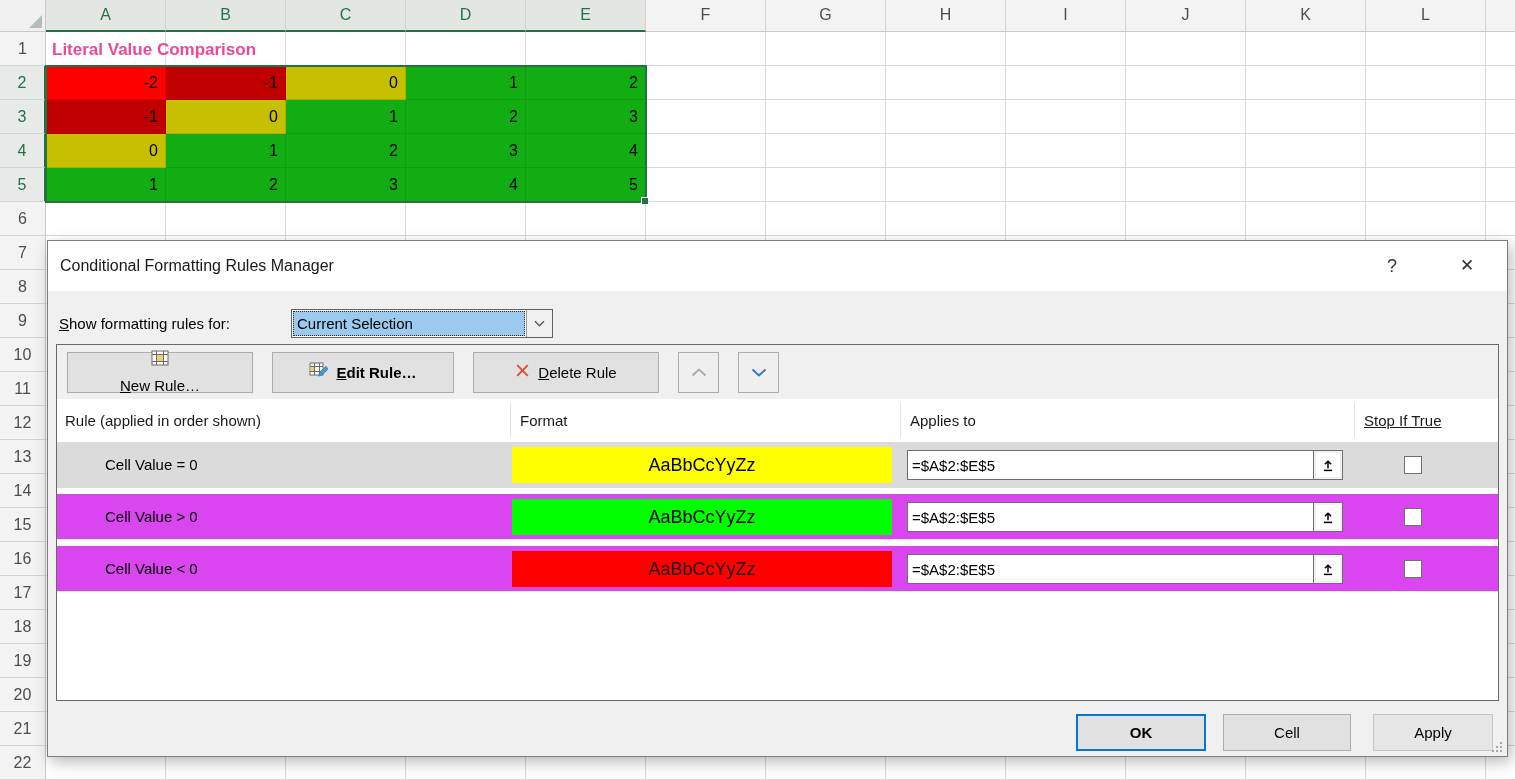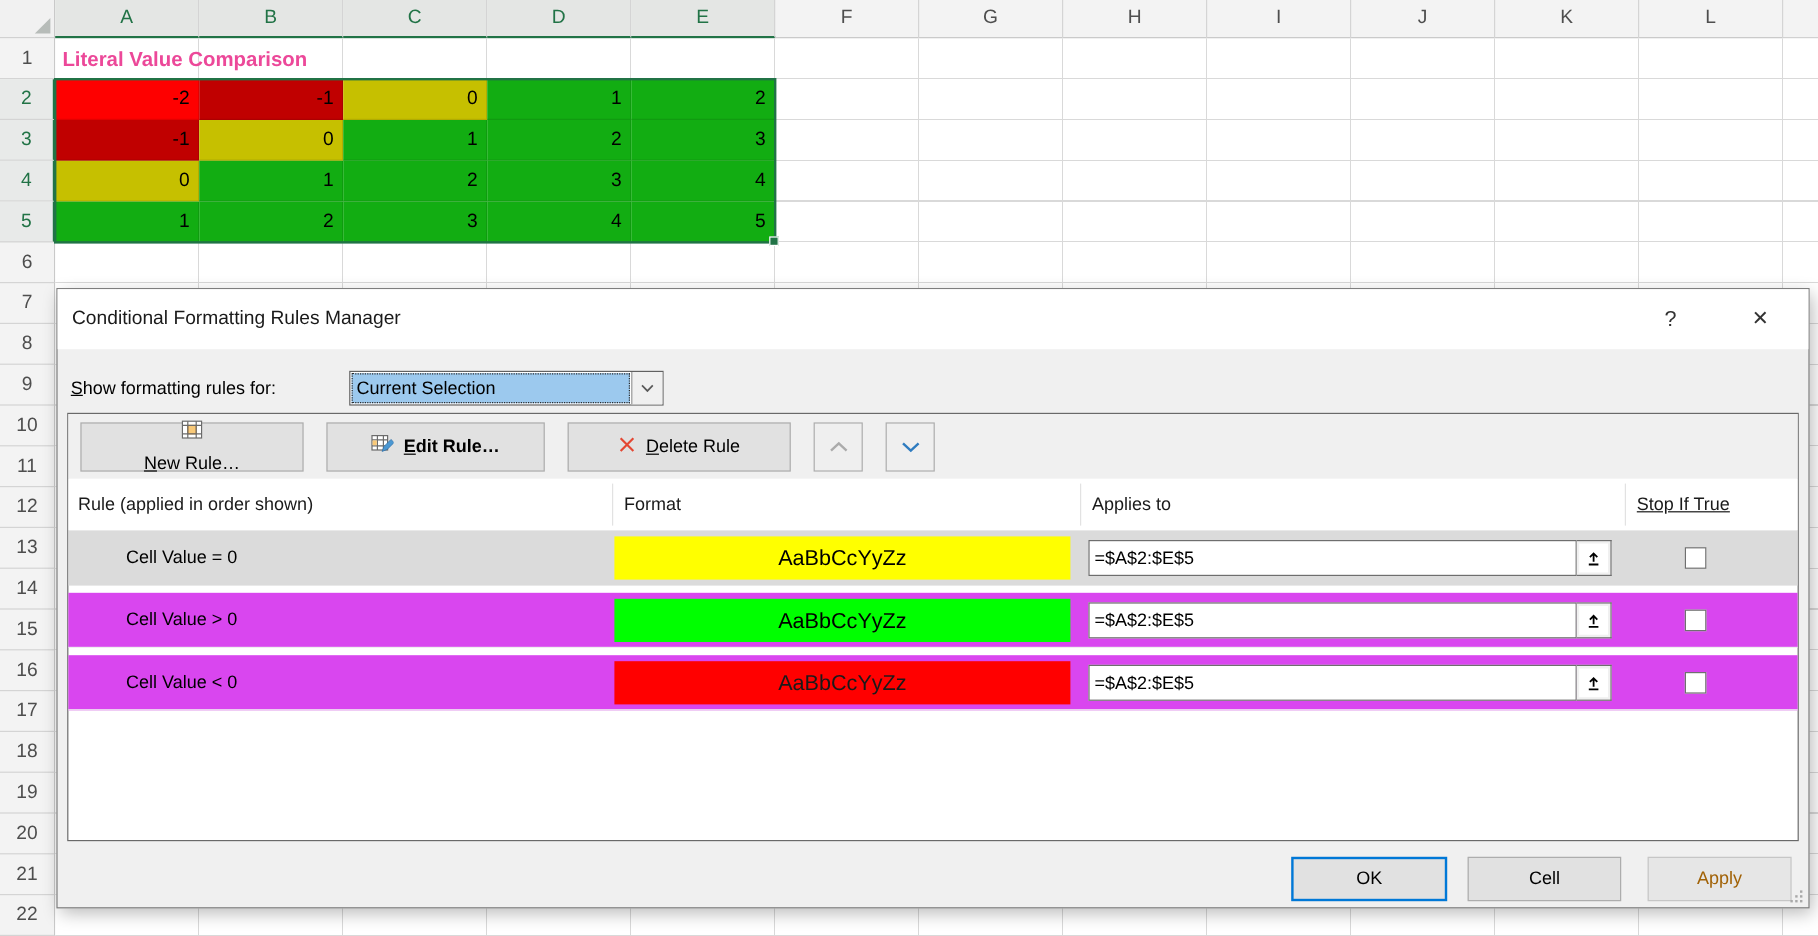--- a/index.html
+++ b/index.html
@@ -75,23 +75,23 @@
         line-height:36px;font-size:18px;}
   .rinput{position:absolute;left:850px;top:8px;width:407px;height:30px;border:1px solid #6E6E6E;
         background:#FFF;font-family:"Liberation Sans",sans-serif;font-size:15px;padding:0 4px;}
   .rcollapse{position:absolute;left:1257px;top:8px;width:29px;height:30px;background:#FFF;
         border:1px solid #6E6E6E;border-left:none;display:flex;align-items:center;justify-content:center;
         box-shadow:inset 0 0 0 2px #F0F0F0;}
   .rcheck{position:absolute;left:1347px;top:14px;width:18px;height:18px;background:#FFF;
         border:1px solid #707070;}
   .footer-btn{position:absolute;top:473px;height:37px;background:#E1E1E1;border:1px solid #ADADAD;
         text-align:center;line-height:35px;font-size:15px;cursor:default;}
-  .b-ok{left:1028px;width:130px;border:2px solid #0078D7;line-height:33px;}
+  .b-ok{left:1028px;width:130px;border:2px solid #0078D7;line-height:33px;font-weight:bold;}
   .b-close{left:1175px;width:128px;}
-  .b-apply{left:1325px;width:120px;background:#E6E6E6;border-color:#C6C6C6;color:#a16207;}
+  .b-apply{left:1325px;width:120px;background:#E6E6E6;border-color:#C6C6C6;color:#000000;}
   .grip{position:absolute;right:5px;bottom:4px;width:11px;height:11px;}
   .grip i{position:absolute;width:2px;height:2px;background:#A9A9A9;}
   .g1{right:0;bottom:0;} .g2{right:4px;bottom:0;} .g3{right:0;bottom:4px;}
   .g4{right:8px;bottom:0;} .g5{right:4px;bottom:4px;} .g6{right:0;bottom:8px;}
   u{text-decoration:underline;}
 </style>
 </head>
 <body>
 
 <div class="stage">

